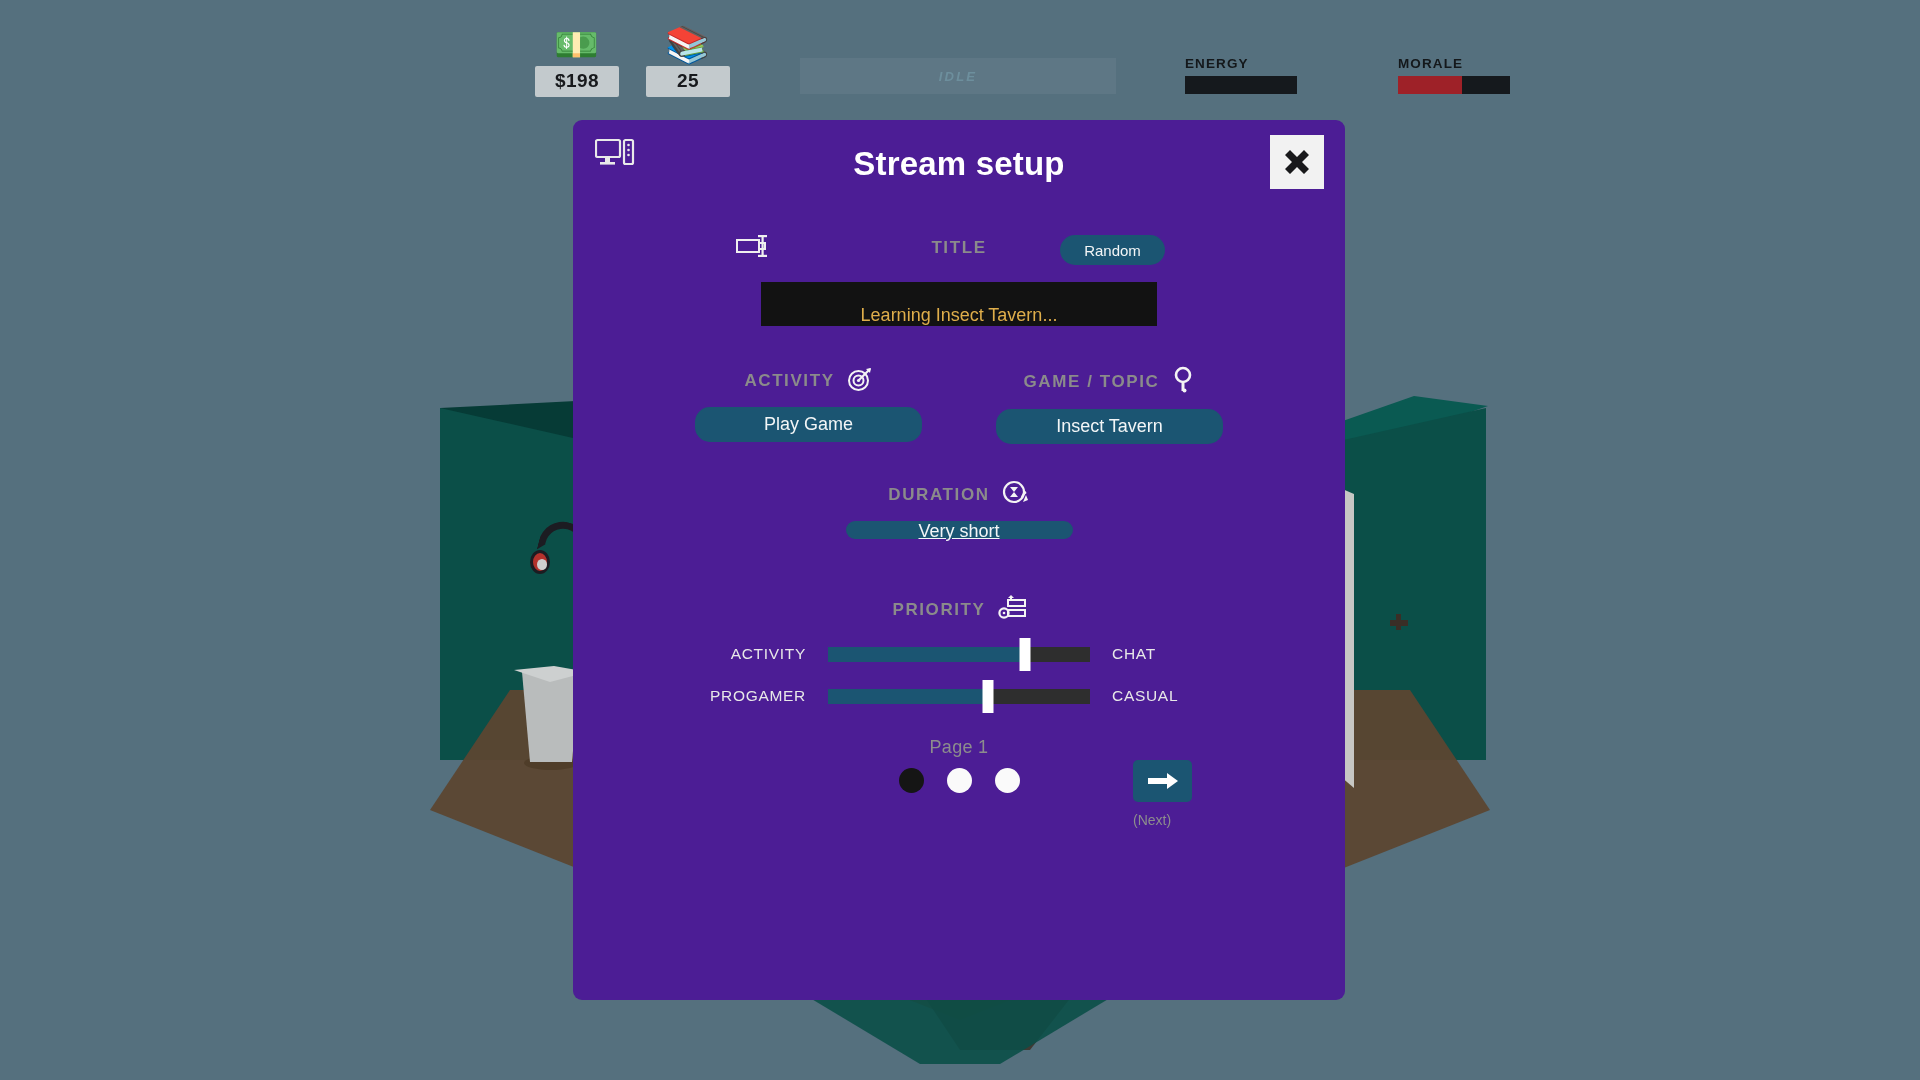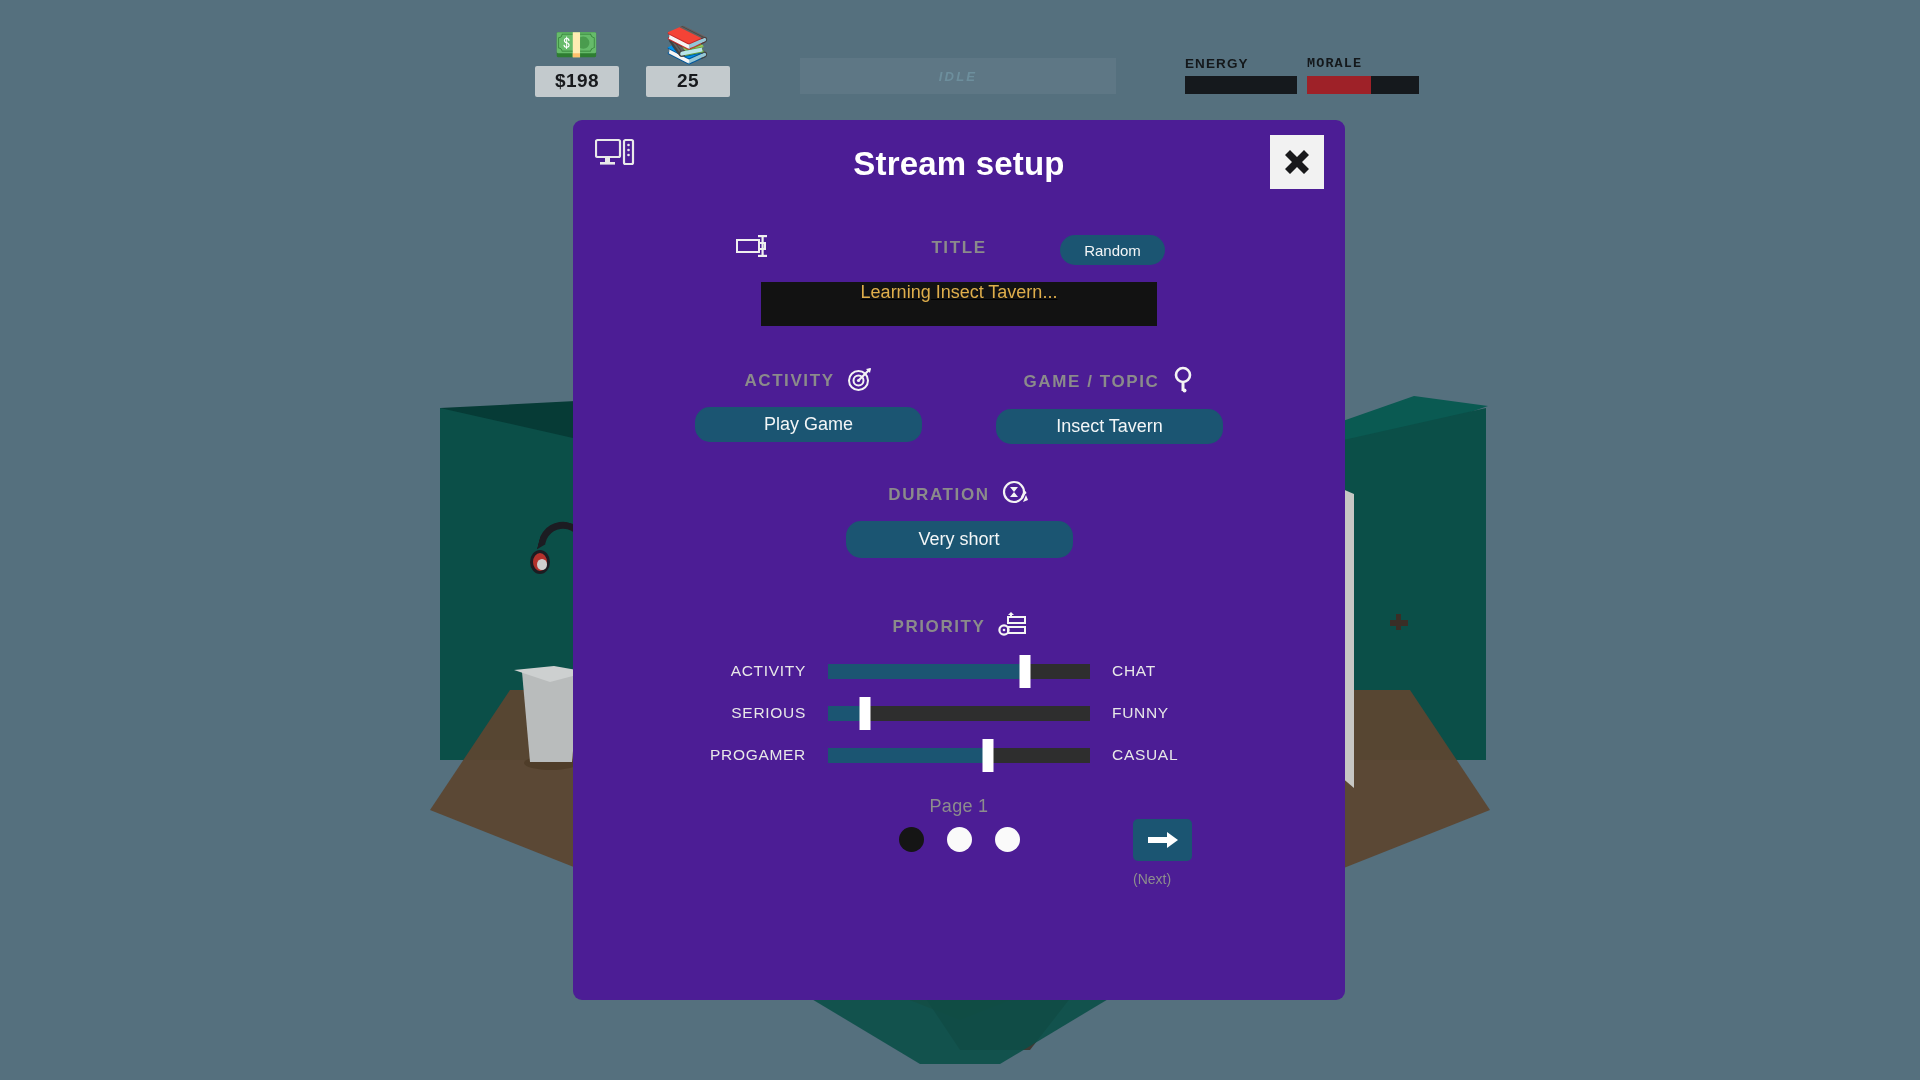--- a/index.html
+++ b/index.html
@@ -148,21 +148,21 @@
   }
 
   .meter { position: absolute; width: 112px; }
   .meter-label {
     color: #14181b; font-weight: bold;
     font-size: 13.5px; letter-spacing: 1.1px; margin-bottom: 5px;
   }
   .meter-track { height: 18px; background: #15191d; position: relative; }
   .meter-fill { height: 100%; }
   #meter-energy { left: 1185px; top: 56px; }
-  #meter-morale { left: 1307px; top: 56px; font-family: Liberation Mono, monospace; }
+  #meter-morale { left: 1398px; top: 56px; }
 
   
   #modal {
     position: absolute; left: 573px; top: 120px;
     width: 772px; height: 880px;
     background: #4c1d95; border-radius: 9px;
     overflow: hidden;
   }
   #pc-icon { position: absolute; left: 22px; top: 18px; }
   #close-btn {
@@ -198,38 +198,37 @@
     display: flex; align-items: center; justify-content: center; gap: 14px;
   }
   #title-icon-wrap { position: absolute; left: 163px; top: -2px; }
   #btn-random {
     position: absolute; left: 487px; top: 0;
     width: 105px; height: 30px; font-size: 15px;
   }
   #title-field {
     margin: 13px auto 0; width: 396px; height: 44px;
     background: #121212;
-    display: flex; align-items: flex-start; justify-content: center;
+    display: flex; align-items: flex-end; justify-content: center;
     cursor: pointer;
-    text-decoration: underline;
   }
   #title-field span {
     color: #dfae4b; font-size: 18px;
   }
 
   #two-col {
     display: flex; justify-content: center; gap: 74px; margin-top: 40px;
   }
   .col { width: 227px; }
   .col .section-head { margin-bottom: 11px; }
   .col .btn-blue { width: 100%; height: 35px; font-size: 18px; }
 
   #duration-block { margin-top: 36px; text-align: center; }
   #duration-block .section-head { margin-bottom: 11px; }
-  #btn-duration { width: 227px; height: 37px; font-size: 18px; }
+  #btn-duration { width: 227px; height: 18px; font-size: 18px; text-decoration: underline; }
 
   #priority-block { margin-top: 54px; }
   #priority-block .section-head { margin-bottom: 20px; }
 
   .slider-row {
     display: flex; align-items: center; margin: 0 auto 24px;
     width: 606px;
   }
   .slider-left {
     width: 172px; text-align: right; padding-right: 22px;
@@ -436,28 +435,20 @@
 
     <div class="slider-row">
       <div class="slider-left">ACTIVITY</div>
       <div class="slider-track">
         <div class="slider-fill" style="width: 75%;"></div>
         <div class="slider-knob" style="left: 75%;"></div>
       </div>
       <div class="slider-right">CHAT</div>
     </div>
 
-    <div class="slider-row">
-      <div class="slider-left">SERIOUS</div>
-      <div class="slider-track">
-        <div class="slider-fill" style="width: 14%;"></div>
-        <div class="slider-knob" style="left: 14%;"></div>
-      </div>
-      <div class="slider-right">FUNNY</div>
-    </div>
 
     <div class="slider-row">
       <div class="slider-left">PROGAMER</div>
       <div class="slider-track">
         <div class="slider-fill" style="width: 61%;"></div>
         <div class="slider-knob" style="left: 61%;"></div>
       </div>
       <div class="slider-right">CASUAL</div>
     </div>
   </div>

